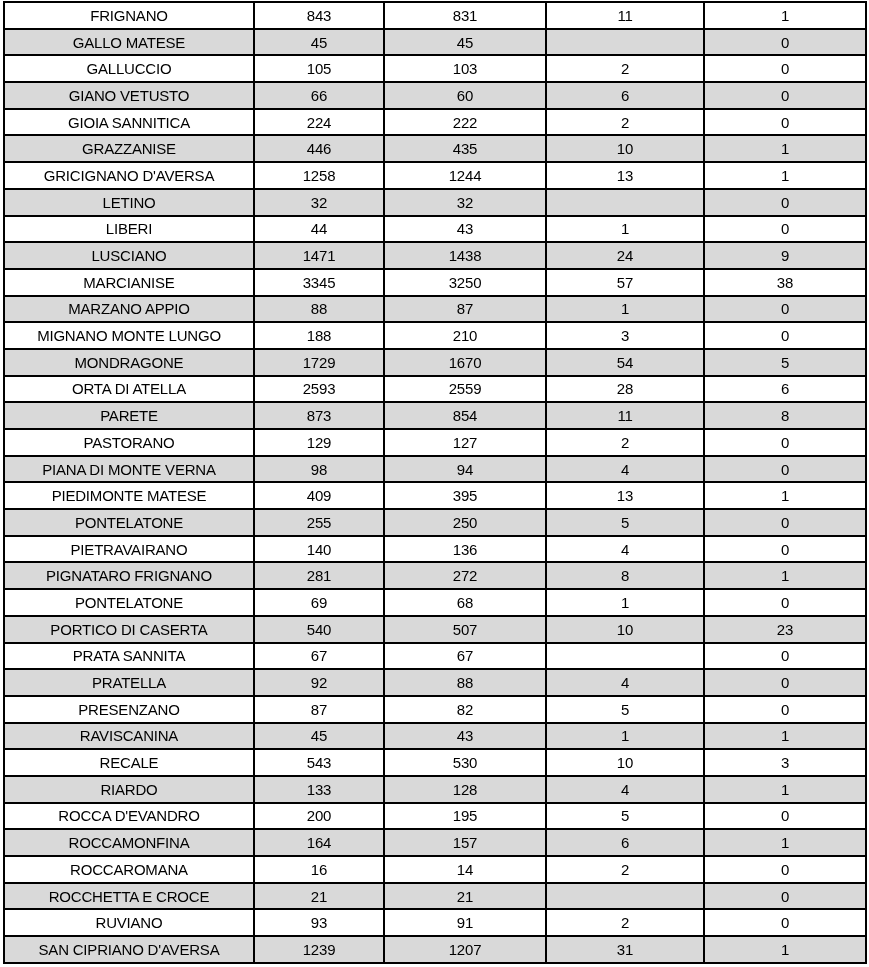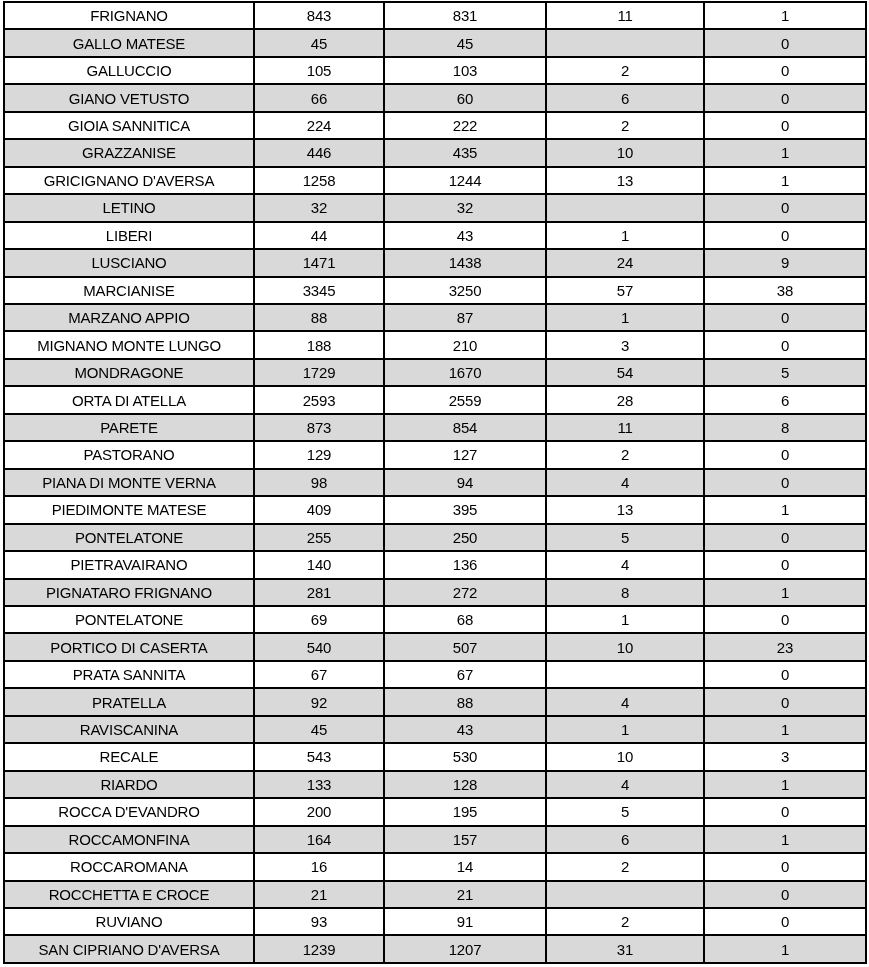--- a/index.html
+++ b/index.html
@@ -234,20 +234,27 @@
     <td></td>
     <td>0</td>
   </tr>
         <tr class="alt">
     <td>PRATELLA</td>
     <td>92</td>
     <td>88</td>
     <td>4</td>
     <td>0</td>
   </tr>
+        <tr>
+    <td>PRESENZANO</td>
+    <td>87</td>
+    <td>82</td>
+    <td>5</td>
+    <td>0</td>
+  </tr>
         <tr class="alt">
     <td>RAVISCANINA</td>
     <td>45</td>
     <td>43</td>
     <td>1</td>
     <td>1</td>
   </tr>
         <tr>
     <td>RECALE</td>
     <td>543</td>

